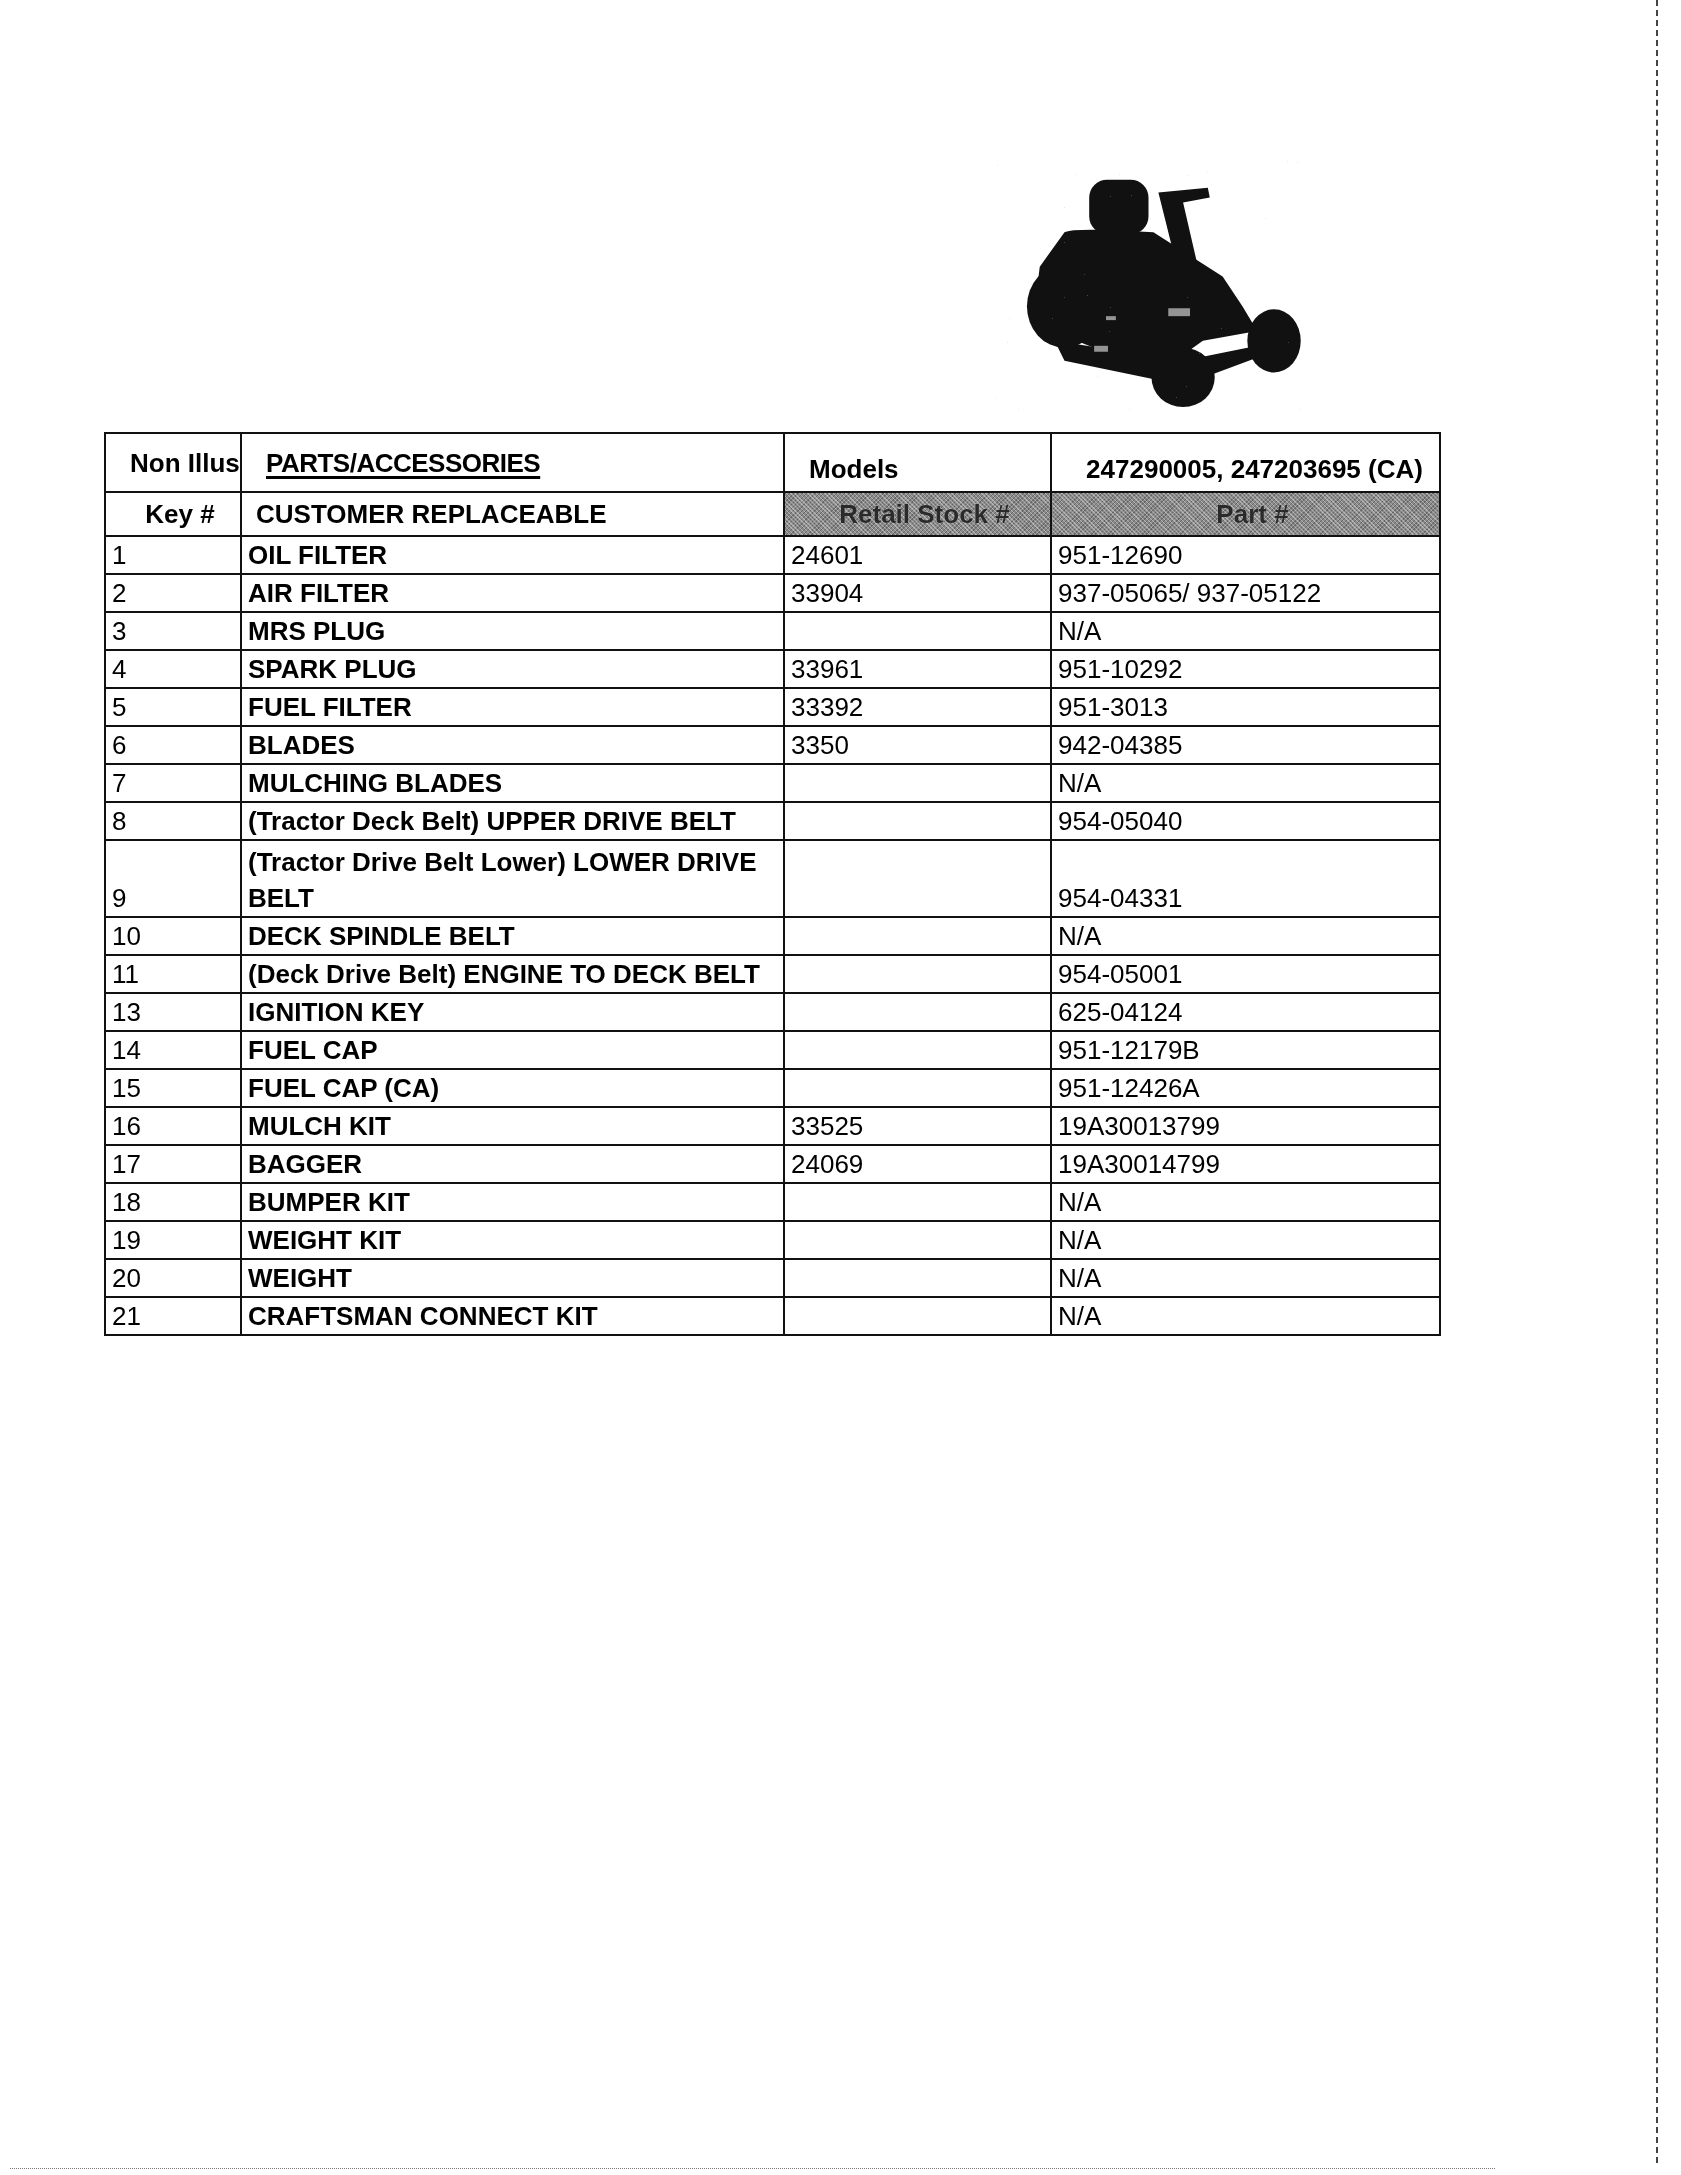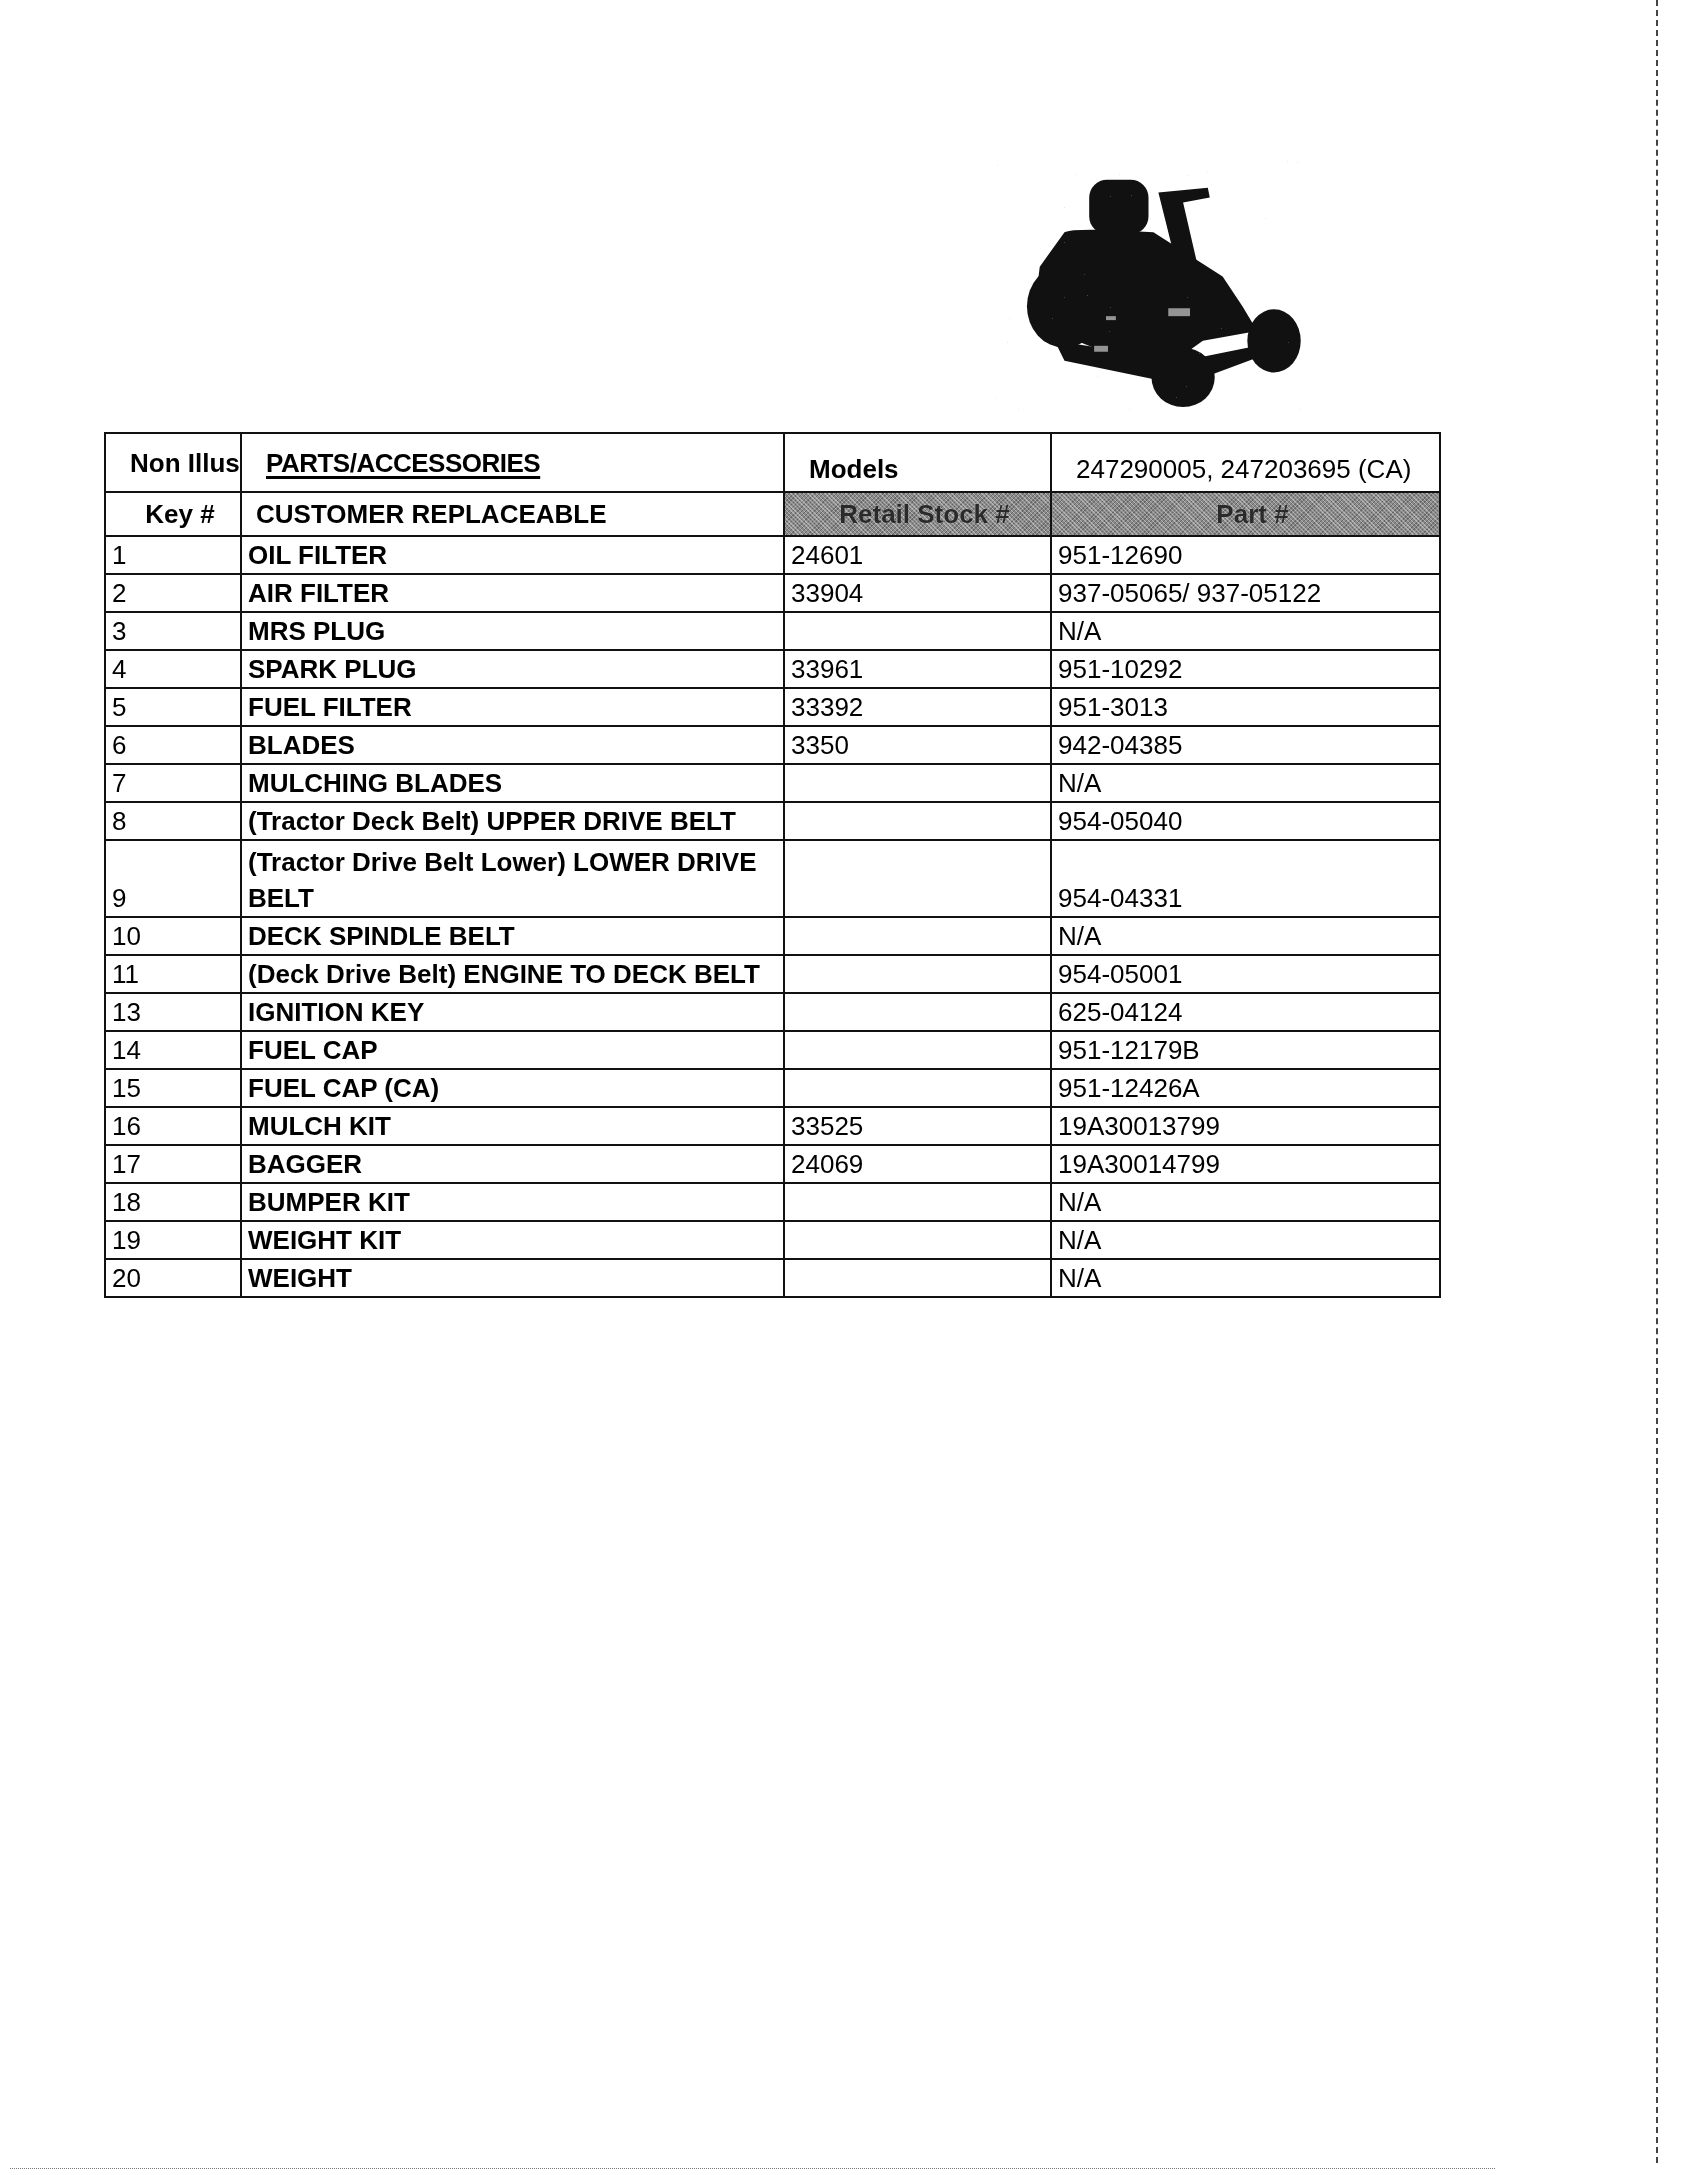--- a/index.html
+++ b/index.html
@@ -80,24 +80,25 @@
       font-size: 27px;
       padding-left: 14px !important;
     }
     .hdr-label {
       font-weight: bold;
       font-size: 26px;
       vertical-align: bottom !important;
       padding-bottom: 4px !important;
     }
     .hdr-models {
-      font-weight: normal;
+      font-weight: bold;
       font-size: 26px;
       vertical-align: bottom !important;
       padding-bottom: 4px !important;
+      text-align: center;
     }
     .shaded {
       background-color: #8a8a8a;
       background-image:
         repeating-linear-gradient(45deg, rgba(255,255,255,0.35) 0 1px, transparent 1px 3px),
         repeating-linear-gradient(-45deg, rgba(0,0,0,0.25) 0 1px, transparent 1px 3px);
       color: #2a2a2a;
       font-weight: bold;
       text-align: center;
       font-size: 26px;
@@ -284,15 +285,21 @@
       <td class="desc">WEIGHT KIT</td>
       <td class="stock"></td>
       <td class="part">N/A</td>
     </tr>
     <tr class="row">
       <td class="key">20</td>
       <td class="desc">WEIGHT</td>
       <td class="stock"></td>
       <td class="part">N/A</td>
     </tr>
+    <tr class="row">
+      <td class="key">21</td>
+      <td class="desc">CRAFTSMAN CONNECT KIT</td>
+      <td class="stock"></td>
+      <td class="part">N/A</td>
+    </tr>
   </tbody>
 </table>
 
 
 </body></html>

